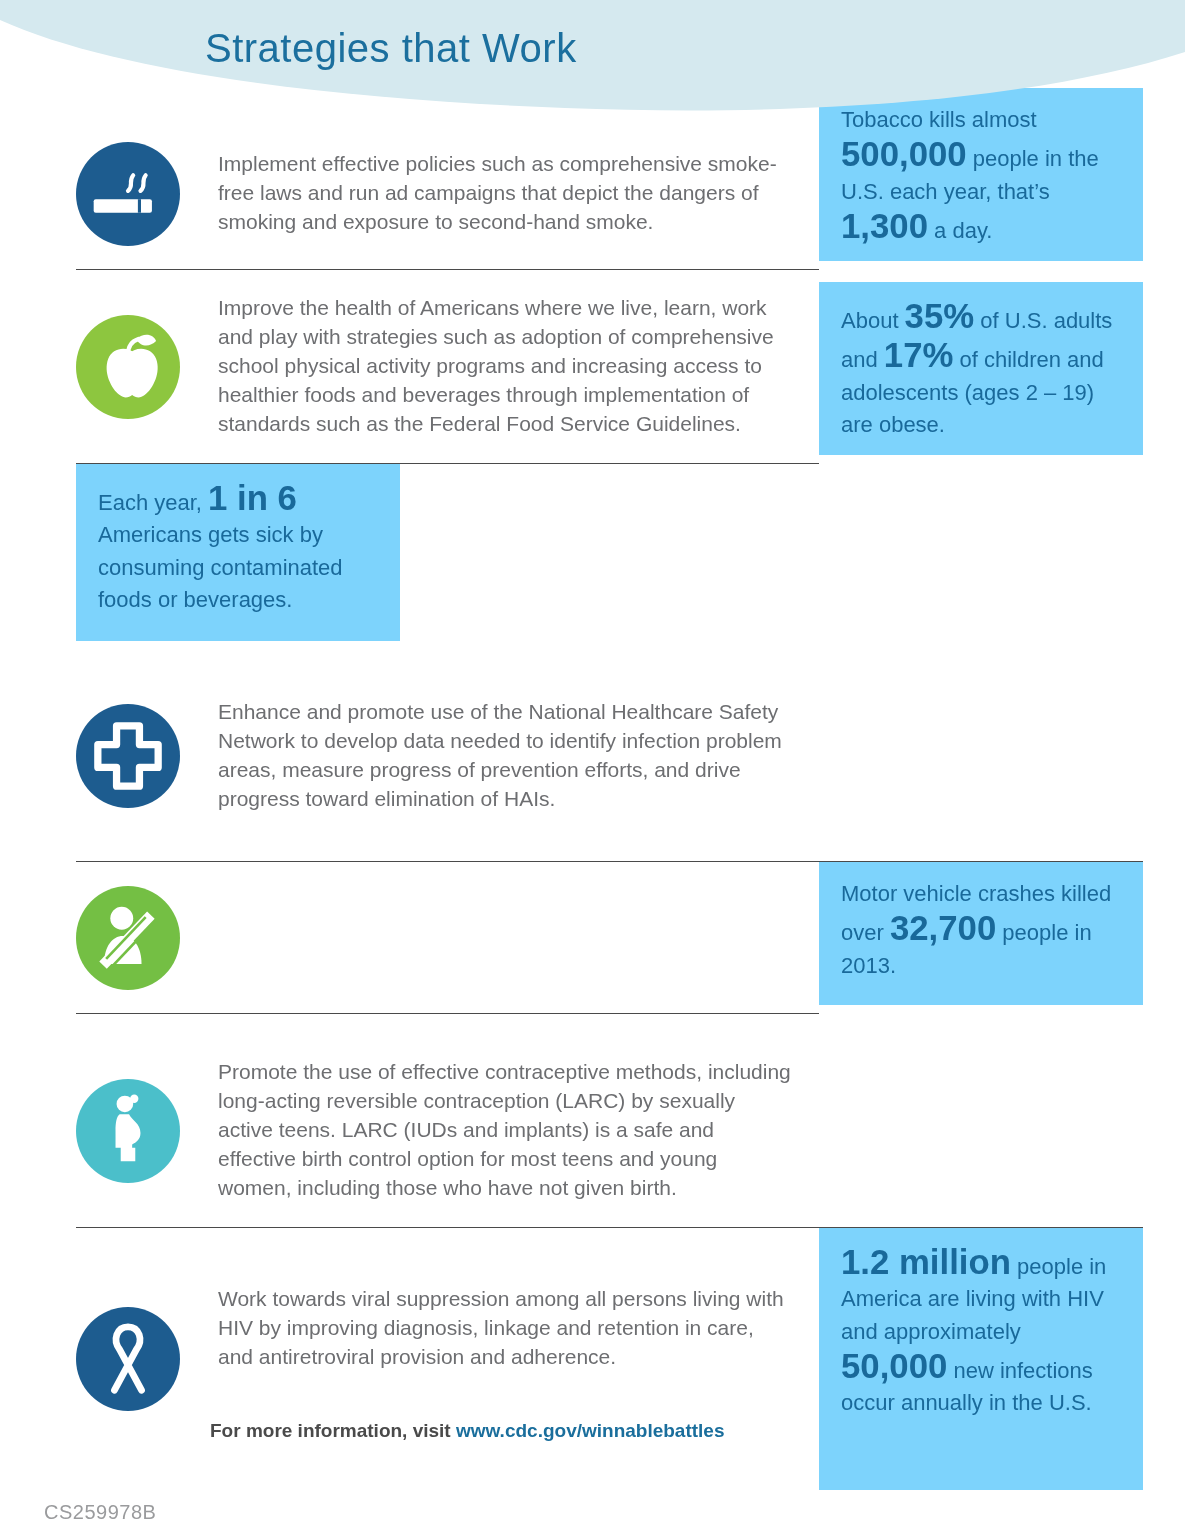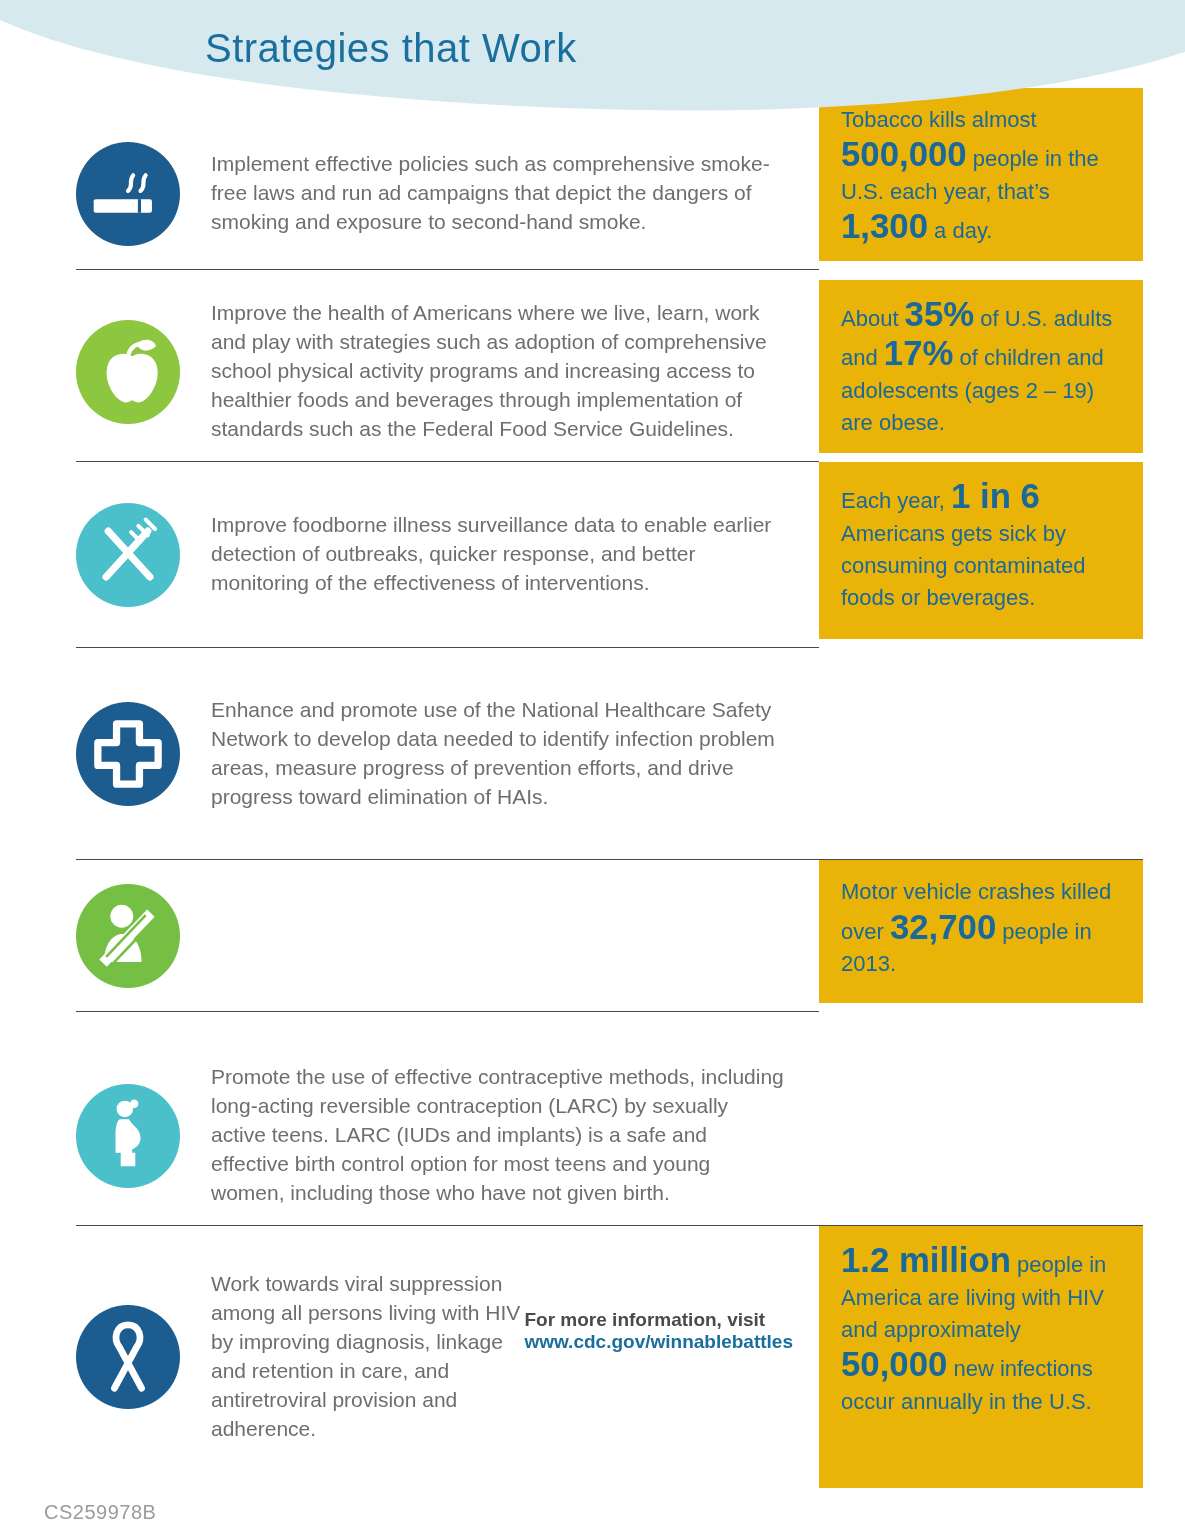--- a/index.html
+++ b/index.html
@@ -27,27 +27,27 @@
   .icon-circle{
     width:104px;height:104px;border-radius:50%;flex-shrink:0;
     display:flex;align-items:center;justify-content:center;
   }
   .c-blue{background:#1d5c8f;}
   .c-green{background:#8dc63f;}
   .c-green2{background:#74bf44;}
   .c-teal{background:#4bbfca;}
   .icon-circle svg{width:100%;height:100%;display:block;}
   .strategy{
-    margin:1px;color:#6d6e71;font-size:21px;line-height:1.38;
+    margin:8px;color:#6d6e71;font-size:21px;line-height:1.38;
     max-width:575px;
   }
-  .text-col{display:flex;}
+  .text-col{display:flex;flex-direction:column;}
   
   .stat{
-    width:282px;background:#eab308;color:#19699a;
+    width:282px;background:#7dd3fc;color:#19699a;
     padding:16px 20px 14px 22px;font-size:22px;line-height:1.47;
     margin-bottom:9px;
   }
   .row:last-child .stat{margin-bottom:0;}
   .row:first-child .stat{margin-top:-30px;}
   .seg-normal{font-weight:400;}
   .seg-big{font-size:1.58em;font-weight:700;line-height:1.05;}
   
   .r1{min-height:152px;} .r2{min-height:192px;align-items:flex-end;} .r3{min-height:186px;}
   .r4{min-height:212px;} .r5{min-height:152px;} .r6{min-height:214px;align-items:flex-end;}
@@ -96,30 +96,20 @@
           <path d="M50 38 c0-8 4-13 10-15" stroke="#fff" stroke-width="4" fill="none" stroke-linecap="round"></path>
           <path d="M58 23 c8-7 17-4 19 2 c-6 6-15 6-19-2 z" fill="#fff"></path>
         </svg>
       </div>
       <p class="strategy">Improve the health of Americans where we live, learn, work and play with strategies such as adoption of comprehensive school physical activity programs and increasing access to healthier foods and beverages through implementation of standards such as the Federal Food Service Guidelines.</p>
     </div>
     <div class="stat"><span class="seg-normal">About </span><span class="seg-big">35%</span><span class="seg-normal"> of U.S. adults and </span><span class="seg-big">17%</span><span class="seg-normal"> of children and adolescents (ages 2 – 19) are obese.</span></div>
   </div>
 
   <div class="row r3">
-    <div class="row-left">
-      <div class="icon-circle c-teal">
-        <svg viewBox="0 0 100 100">
-          <path d="M31 27 L71 71" stroke="#fff" stroke-width="7" stroke-linecap="round"></path>
-          <path d="M69 27 L29 71" stroke="#fff" stroke-width="7" stroke-linecap="round"></path>
-          <path d="M60 22 l9 9 M67 16 l9 9 M53 28 l9 9" stroke="#fff" stroke-width="4" stroke-linecap="round"></path>
-        </svg>
-      </div>
-      <p class="strategy">Improve foodborne illness surveillance data to enable earlier detection of outbreaks, quicker response, and better monitoring of the effectiveness of interventions.</p>
-    </div>
     <div class="stat"><span class="seg-normal">Each year, </span><span class="seg-big">1 in 6</span><span class="seg-normal"> Americans gets sick by consuming contaminated foods or beverages.</span></div>
   </div>
 
   <div class="row r4">
     <div class="row-left">
       <div class="icon-circle c-blue">
         <svg viewBox="0 0 100 100">
           <path d="M39 21 h22 v18 h18 v22 h-18 v18 h-22 v-18 h-18 v-22 h18 z" fill="none" stroke="#fff" stroke-width="7" stroke-linejoin="round"></path>
         </svg>
       </div>

